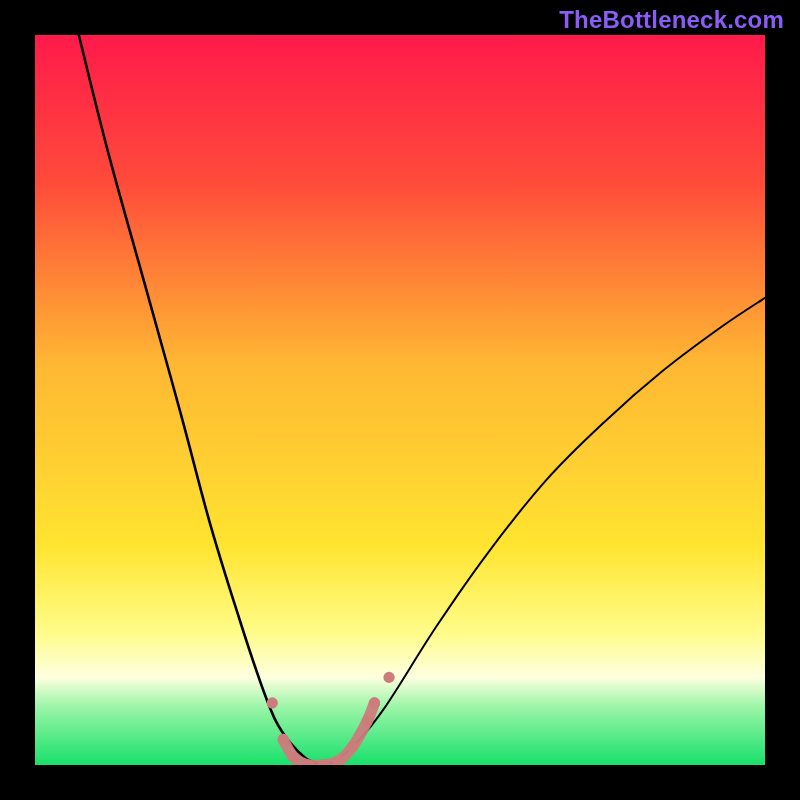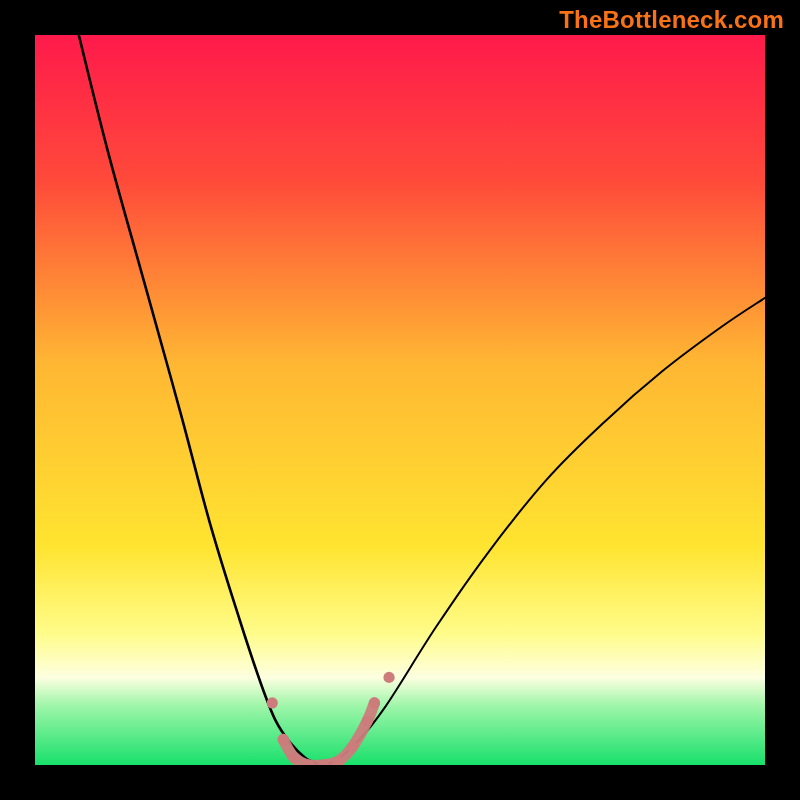--- a/index.html
+++ b/index.html
@@ -13,21 +13,21 @@
   }
   .frame {
     position: relative;
     width: 800px;
     height: 800px;
   }
   .watermark {
     position: absolute;
     top: 6px;
     right: 16px;
-    color: #f97316;
+    color: #8b5cf6;
     font-size: 24px;
     font-weight: 600;
     letter-spacing: 0.2px;
     z-index: 10;
     user-select: none;
   }
   svg {
     display: block;
   }
 </style>

